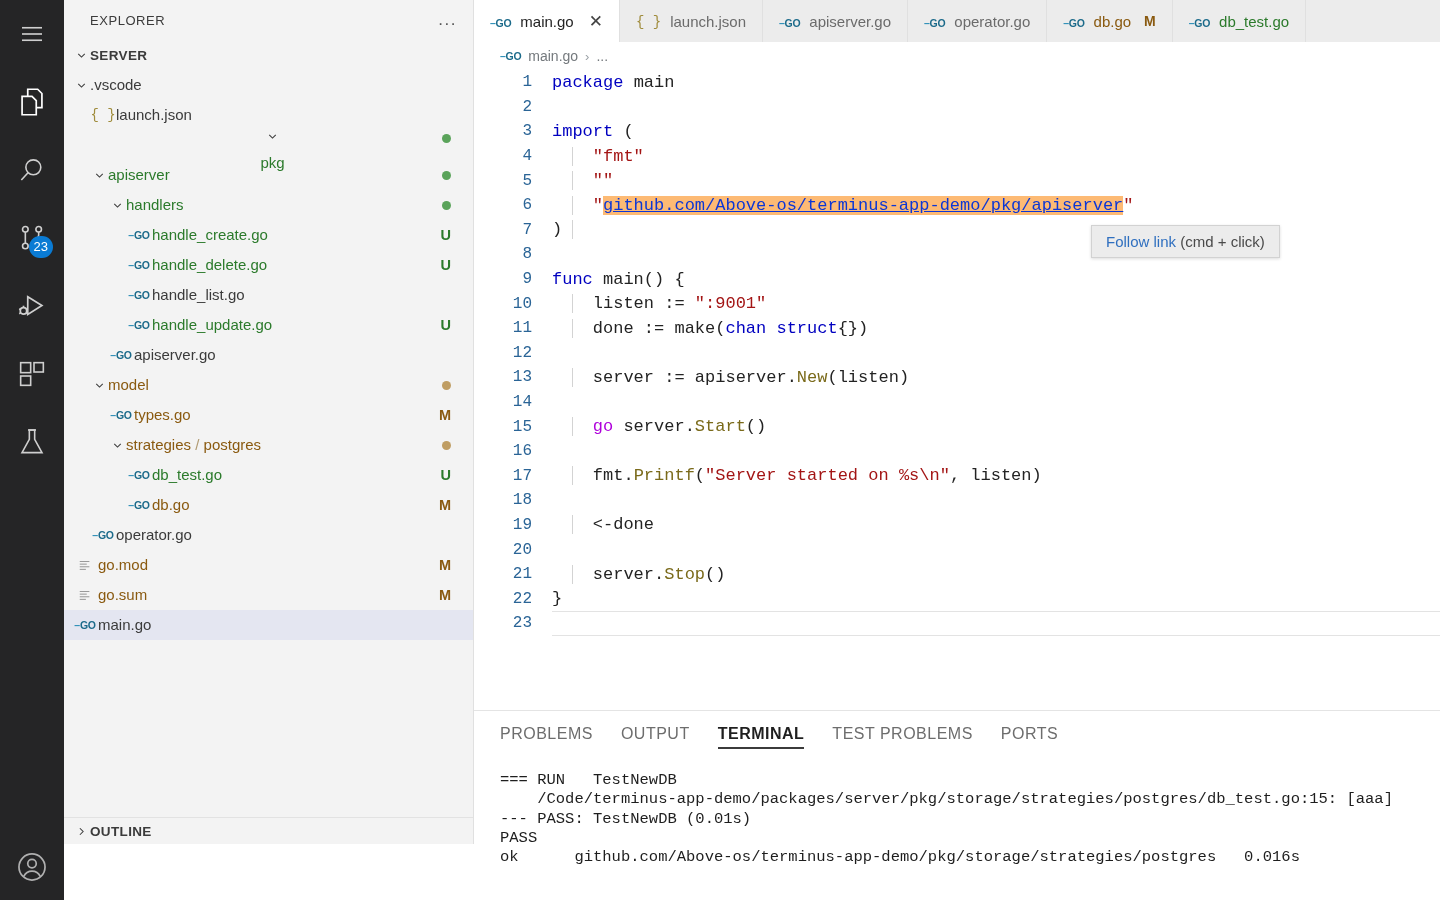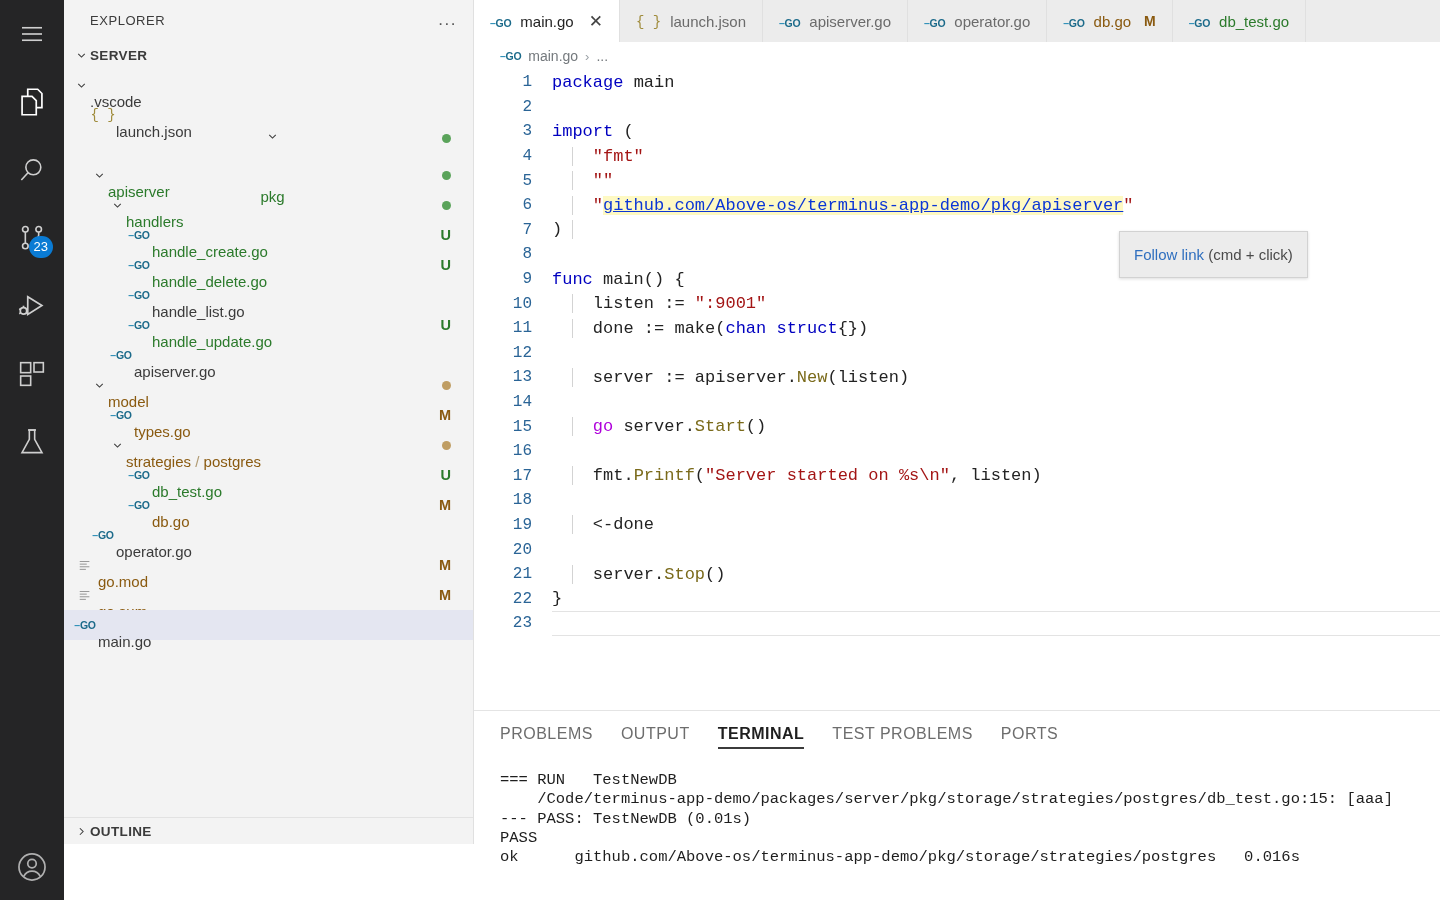--- a/index.html
+++ b/index.html
@@ -47,21 +47,21 @@
   .sb-section-head {
     height:30px; display:flex; align-items:center; padding-left:8px;
     font-size:13.5px; font-weight:bold; color:#3b3b3b; letter-spacing:.35px;
   }
   .tree { flex:1 1 auto; overflow:hidden; }
   .row {
     height:30px; display:flex; align-items:center; position:relative;
     font-size:15px; color:#3b3b3b; white-space:nowrap; cursor:pointer;
   }
   .row.selected { background:#e4e6f1; }
-  .row .label { line-height:30px;margin-top:34px; }
+  .row .label { line-height:30px; }
   .row .deco {
     position:absolute; right:22px; font-size:14.5px; font-weight:bold;
   }
   .dot { width:9px; height:9px; border-radius:50%; display:inline-block; }
   .chev { width:18px; display:inline-flex; justify-content:center; flex:0 0 18px;}
   .ficon { width:26px; display:inline-flex; justify-content:center; flex:0 0 26px; }
   .gofile { font-size:10.5px; font-weight:bold; color:#1b6a8a; letter-spacing:-.3px;}
   .gofile .dash { color:#2f8fb8; }
   .jsonico { color:#9f8b3a; font-size:14px; font-family:"Liberation Mono", monospace; }
   .grn { color:#2b7a2b; }
@@ -109,31 +109,31 @@
   .indentguide { position:absolute; left:0; top:0; bottom:0; width:1px; background:#d3d3d3; }
 
   
   .kw  { color:#0000c0; }       
   .kw2 { color:#af00db; }       
   .str { color:#a31515; }
   .fn  { color:#7a6a1a; }
   .typ { color:#0000c0; }
   .pln { color:#232323; }
   .link {
-    color:#0b36d6; text-decoration:underline; background:#fef9c3;
+    color:#0b36d6; text-decoration:underline; background:#fdba74;
   }
   .cursorline {
     position:absolute; left:78px; right:0; top:0; height:24.6px;
     border:1px solid #e3e3e3; border-left:none; border-right:none;
   }
   .tooltip {
-    position:absolute; left:617px; top:161px; z-index:50;
+    position:absolute; left:617px; top:155px; z-index:50;
     background:#ececec; border:1px solid #d2d2d2;
-    padding:14px 14px; font-family:"Liberation Sans", sans-serif; font-size:15px;
-    box-shadow:0 1px 3px rgba(0,0,0,.14); white-space:nowrap;margin-left:28px;
+    padding:7px 14px; font-family:"Liberation Sans", sans-serif; font-size:15px;
+    box-shadow:0 1px 3px rgba(0,0,0,.14); white-space:nowrap;
   }
   .tooltip .tl-link { color:#2f6fbf; }
   .tooltip .tl-hint { color:#4a4a4a; }
 
   
   .panel { flex:0 0 auto; height:190px; border-top:1px solid #e4e4e4;
     display:flex; flex-direction:column; background:#fff; }
   .panel-tabs { height:46px; flex:0 0 46px; display:flex; align-items:center;
     gap:28px; padding-left:26px; }
   .ptab { font-size:16px; color:#6d6d6d; letter-spacing:.5px; height:46px;

